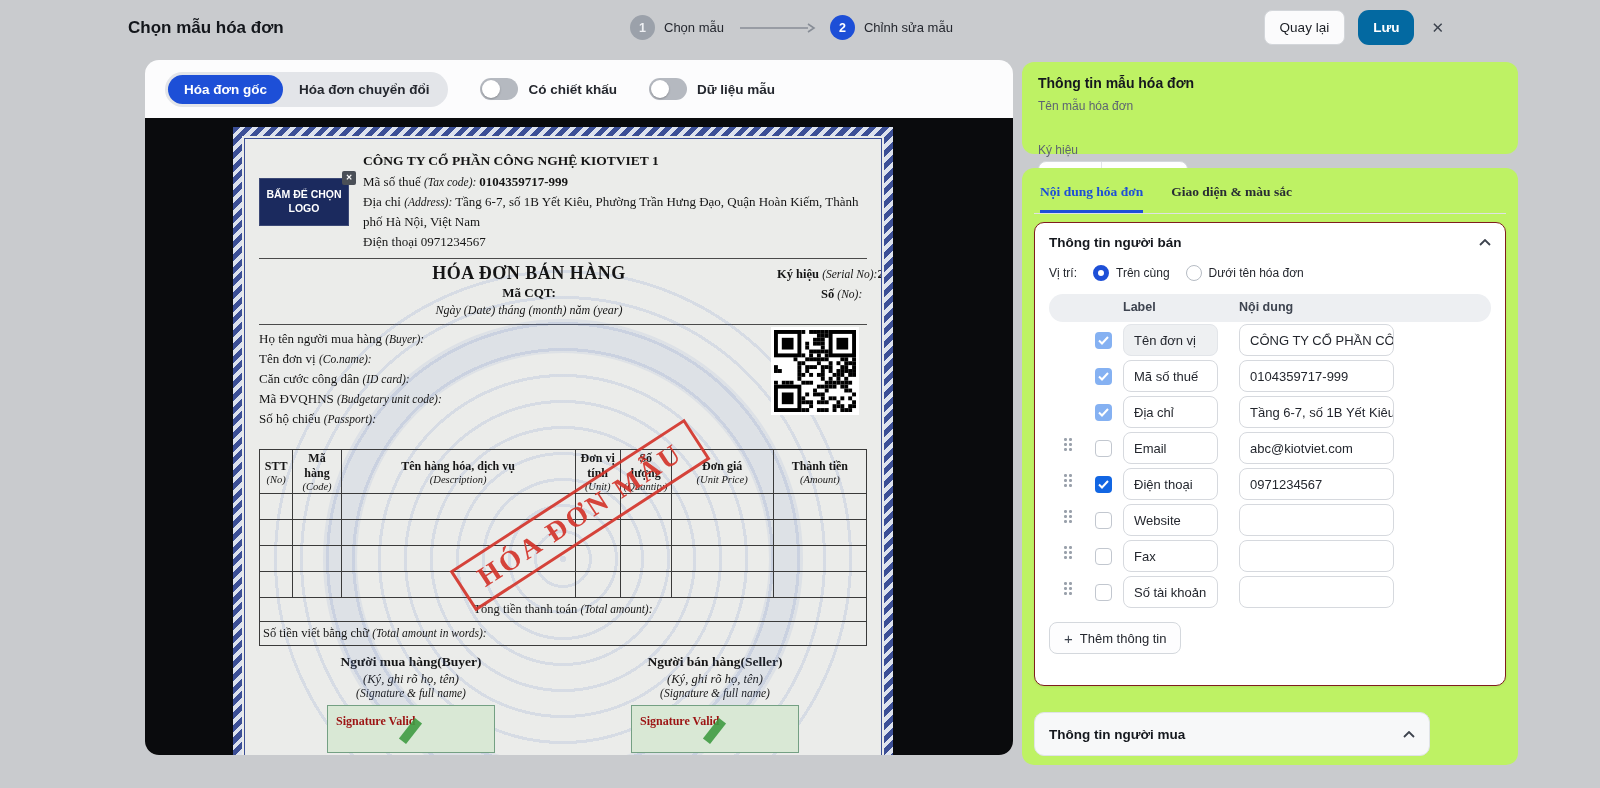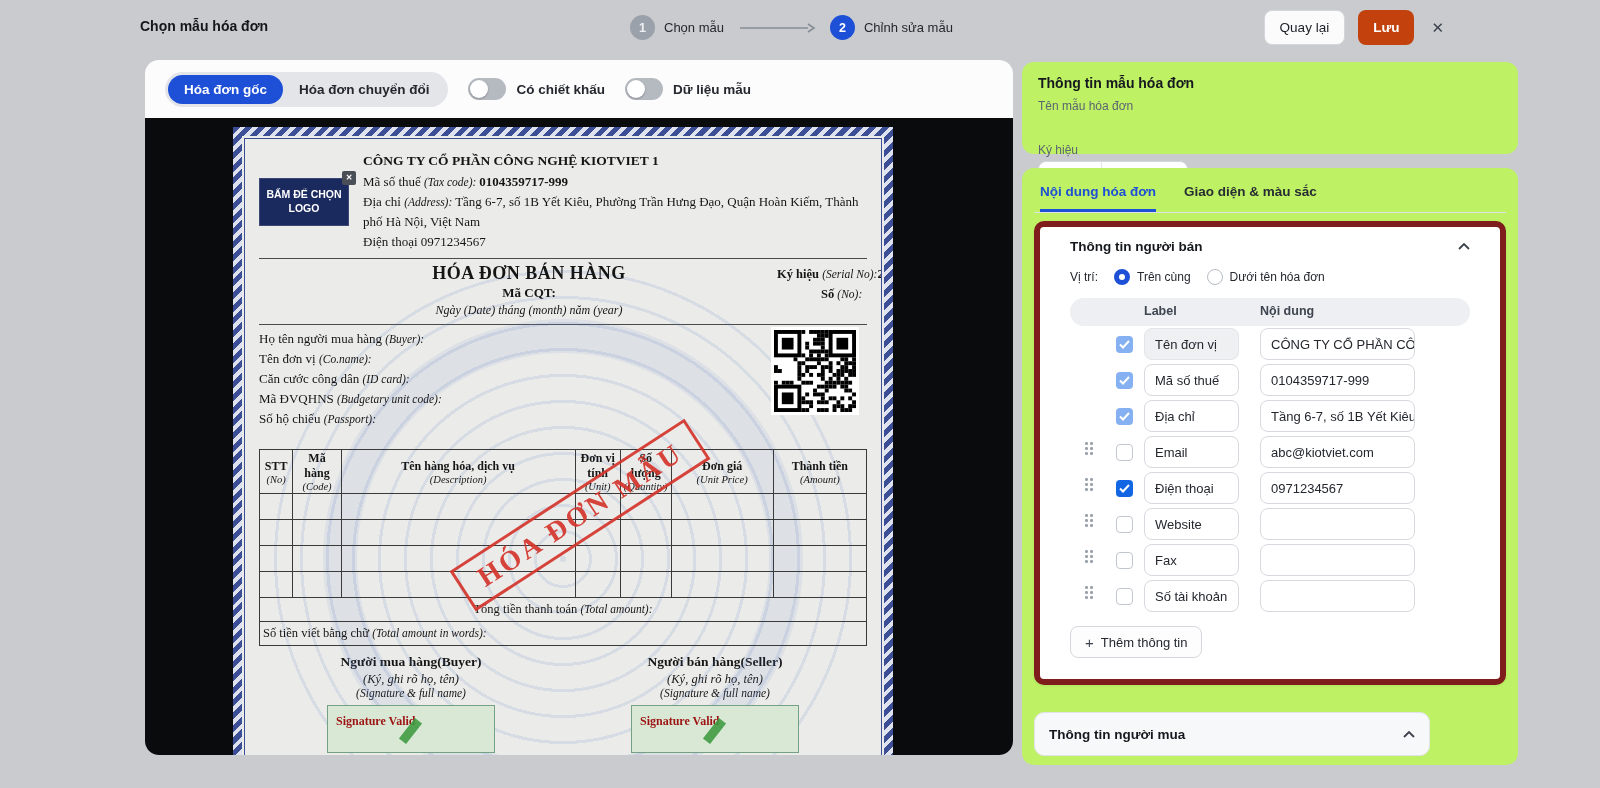--- a/index.html
+++ b/index.html
@@ -1,34 +1,34 @@
 <!DOCTYPE html>
 <html><head>
 <meta charset="utf-8">
 <style>
   * { margin:0; padding:0; box-sizing:border-box; }
   html,body { width:1600px; height:788px; overflow:hidden; }
   body { background:#c9cbce; font-family:"Liberation Sans",sans-serif; color:#1c1f25; position:relative; }
 
   
   .topbar { position:absolute; left:0; top:0; width:1600px; height:56px; }
-  .tb-title { position:absolute; left:140px; top:18px; font-size:14px; font-weight:700; color:#13161b; }
+  .tb-title { position:absolute; left:128px; top:18px; font-size:17px; font-weight:700; color:#13161b; }
   .stepper { position:absolute; left:630px; top:15px; display:flex; align-items:center; gap:14px; }
   .step { display:flex; align-items:center; gap:9px; font-size:13px; color:#24272e; }
   .step-circle { width:25px; height:25px; border-radius:50%; background:#9ba1aa; color:#eef0f3; font-size:12.5px; font-weight:700; display:flex; align-items:center; justify-content:center; }
   .step.active .step-circle { background:#1d4fd7; color:#fff; }
   .tb-actions { position:absolute; right:152px; top:10px; display:flex; align-items:center; gap:13px; }
   .btn { height:35px; border-radius:8px; font-size:13.5px; display:flex; align-items:center; padding:0 15px; cursor:pointer; }
   .btn-back { background:#fbfbfc; border:1px solid #d3d6da; color:#1b1e24; }
-  .btn-save { background:#c2410c; color:#fff; font-weight:600; }
+  .btn-save { background:#0369a1; color:#fff; font-weight:600;border-radius:11px; }
   .close-x { font-size:15px; color:#3d434e; padding:4px; }
 
   
   .left-card { position:absolute; left:145px; top:60px; width:868px; height:695px; background:#fcfcfd; border-radius:14px; overflow:hidden; display:flex; flex-direction:column; }
-  .toolbar { height:58px; display:flex; align-items:center; padding:1px 20px; gap:20px; }
+  .toolbar { height:58px; display:flex; align-items:center; padding:1px 20px; gap:32px; }
   .seg { display:flex; background:#e3e5e9; border-radius:19px; padding:3px; }
   .seg-item { padding:7px 16px; border-radius:16px; font-size:13.5px; font-weight:700; color:#24272e; white-space:nowrap; cursor:pointer; }
   .seg-item.active { background:#1d4fd7; color:#fff; }
   .toggle-group { display:flex; align-items:center; gap:10px; font-size:13.5px; font-weight:600; color:#24272e; }
   .switch { width:38px; height:22px; background:#b5b9c0; border-radius:11px; position:relative; cursor:pointer; }
   .switch::after { content:""; position:absolute; width:18px; height:18px; border-radius:50%; background:#fff; top:2px; left:2px; box-shadow:0 1px 2px rgba(0,0,0,.25); }
 
   .preview { flex:1; background:#0a0b0d; position:relative; overflow:hidden; }
 
   
@@ -88,24 +88,24 @@
   .f-label { font-size:12px; color:#5d6472; margin-bottom:4px; }
   .tpl-name { flex:1; }
   .input { height:34px; background:#fff; border:1px solid #d4d8dd; border-radius:8px; display:flex; align-items:center;
            padding:0 11px; font-size:13px; color:#24272e; white-space:nowrap; overflow:hidden; }
   .symbol-wrap { width:150px; }
   .input-group { height:34px; background:#fff; border:1px solid #d4d8dd; border-radius:8px; display:flex; align-items:center; overflow:hidden; }
   .ig-prefix { padding:0 10px; font-size:13px; color:#24272e; border-right:1px solid #e2e5e9; height:100%; display:flex; align-items:center; }
   .ig-placeholder { padding:0 10px; font-size:13px; color:#9aa1ab; }
 
   .card2 { top:168px; height:597px; padding:0 12px; overflow:hidden; }
-  .tabs { display:flex; gap:28px; padding:16px 6px 0; border-bottom:1px solid #dfe1e5; }
+  .tabs { display:flex; gap:28px; padding:16px 6px 0; border-bottom:1px solid #dfe1e5;font-family:Liberation Serif, serif; }
   .tab { padding-bottom:10px; font-size:13.5px; font-weight:600; color:#282c33; cursor:pointer; }
   .tab.active { color:#1d4fd7; border-bottom:3px solid #1d4fd7; }
-  .inner-card { margin-top:8px; background:#fff; border:6px solid #7f1d1d; border-radius:10px; padding:12px 30px; height:464px;
+  .inner-card { margin-top:8px; background:#fff; border:1px solid #7f1d1d; border-radius:10px; padding:12px 14px; height:464px;
                 box-shadow:0 1px 3px rgba(25,35,55,.07); }
   .sec-head { display:flex; justify-content:space-between; align-items:center; font-size:13.5px; font-weight:700; color:#15181e; }
   .radio-row { display:flex; align-items:center; gap:16px; margin-top:15px; font-size:12px; color:#24272e; }
   .radio-opt { display:flex; align-items:center; gap:7px; cursor:pointer; }
   .radio { width:16px; height:16px; border-radius:50%; background:#fff; border:1.5px solid #b6bcc4; }
   .radio.sel { border:5px solid #1d4fd7; }
   .thead-strip { position:relative; background:#edeff2; border-radius:14px; height:28px; margin-top:13px;
                  font-size:12.5px; font-weight:600; color:#3e4450; }
   .thead-strip span { position:absolute; top:6px; }
   .col-label { left:74px; } .col-content { left:190px; }

